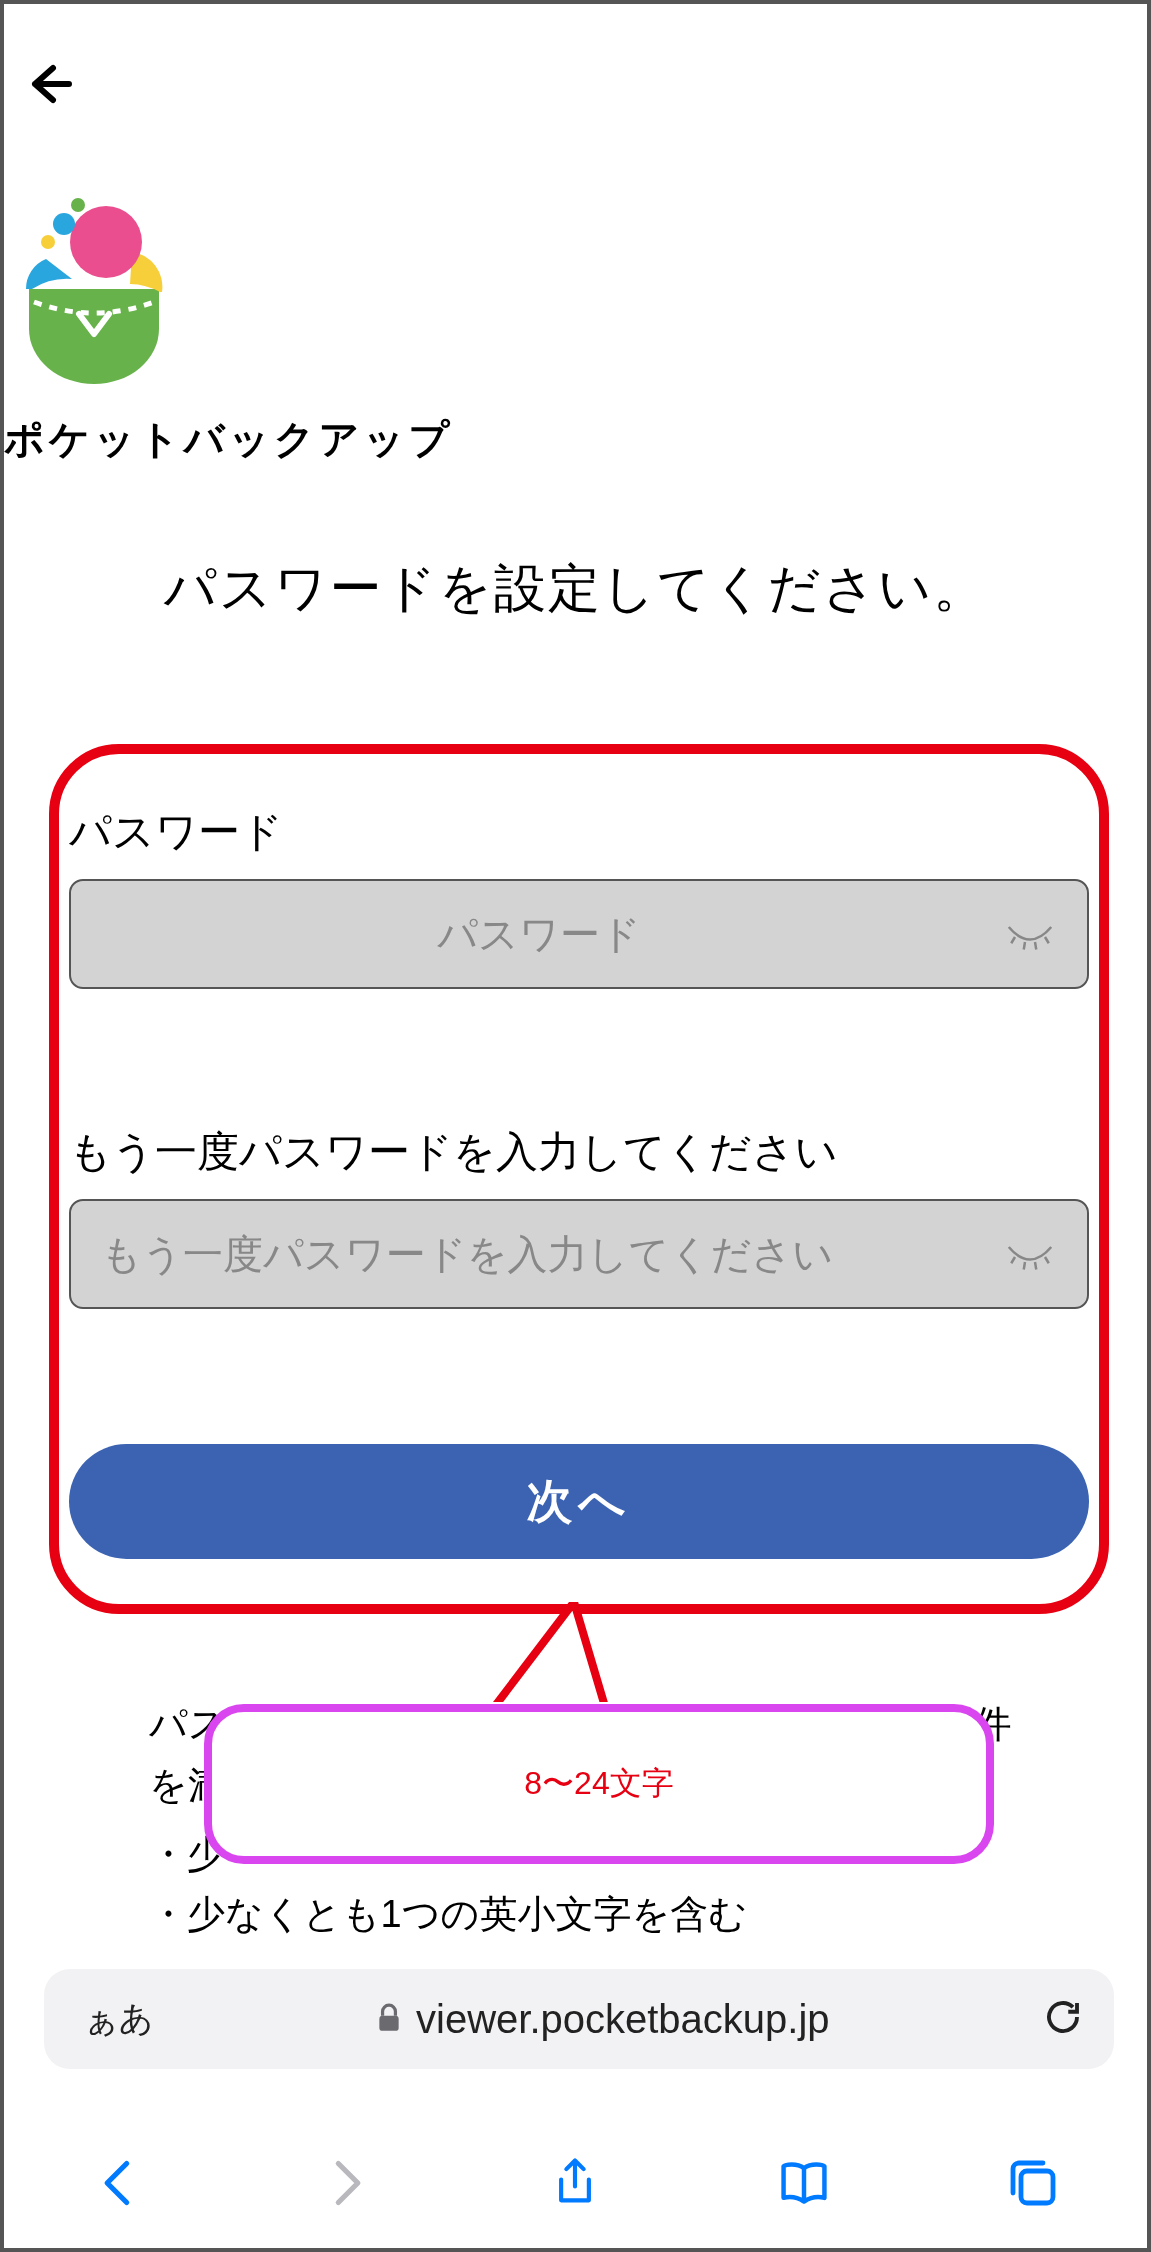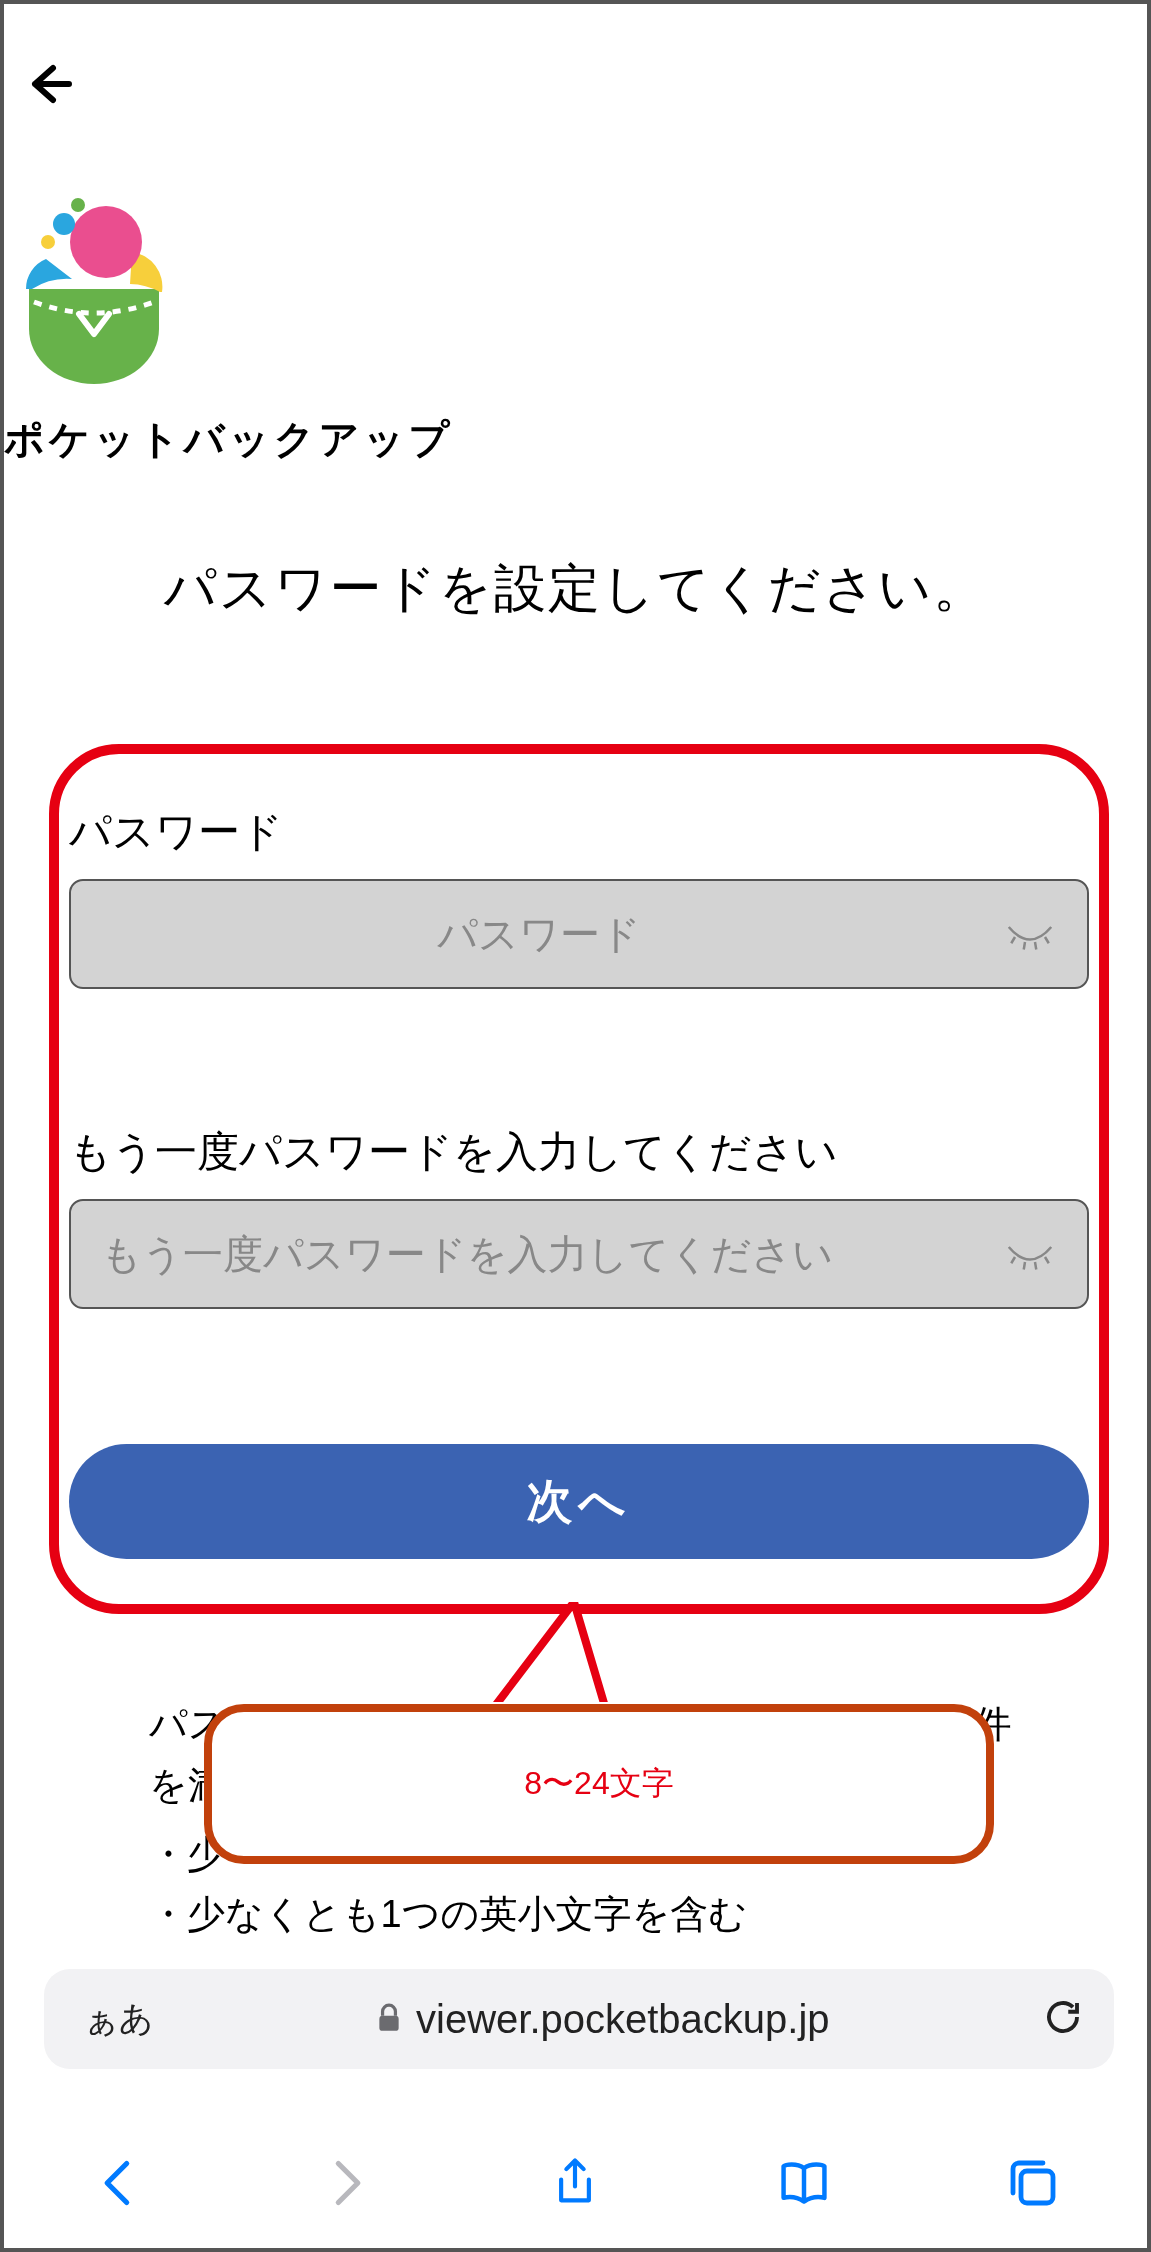--- a/index.html
+++ b/index.html
@@ -38,21 +38,21 @@
   
   .next-btn { position:absolute; top:1440px; left:65px; width:1020px; height:115px; background:#3b63b2; border-radius:60px; border:none; color:#fff; font-size:46px; font-weight:600; letter-spacing:6px; cursor:pointer; }
 
   
   .reqs { position:absolute; top:1690px; left:145px; width:880px; font-size:38px; line-height:1.6; }
   .reqs ul { list-style:none; margin-top:8px; }
   .reqs li::before { content:"・"; }
 
   
   .anno-wrap { position:absolute; top:1600px; left:200px; width:790px; height:260px; pointer-events:none; }
-  .anno-box { position:absolute; bottom:0; left:0; width:790px; height:160px; background:#fff; border:8px solid #c2410c; border-radius:40px; display:flex; flex-direction:column; align-items:center; justify-content:center; font-size:32px; color:#e60012; line-height:1.35; padding:10px 20px; text-align:center; }
+  .anno-box { position:absolute; bottom:0; left:0; width:790px; height:160px; background:#fff; border:8px solid #d946ef; border-radius:40px; display:flex; flex-direction:column; align-items:center; justify-content:center; font-size:32px; color:#e60012; line-height:1.35; padding:10px 20px; text-align:center; }
   .anno-tail { position:absolute; top:-2px; left:250px; width:170px; height:120px; }
 
   
   .addr-pill { position:absolute; top:1965px; left:40px; width:1070px; height:100px; background:#f2f2f4; border-radius:26px; display:flex; align-items:center; padding:0 30px;text-align:center; }
   .addr-aa { font-size:34px; font-weight:500; color:#222; padding:6px 10px; cursor:pointer;}
   .addr-center { flex:1; display:flex; align-items:center; justify-content:center; gap:14px; font-size:40px; color:#222;}
   .addr-lock svg{ width:26px; height:30px; fill:#6b6b6f;}
   .addr-reload svg{ width:42px; height:42px; stroke:#222; stroke-width:2.2; fill:none;}
 
   .bottom-bar { position:absolute; bottom:0; left:0; width:100%; height:130px; background:#fff; display:flex; align-items:center; justify-content:space-around; }

